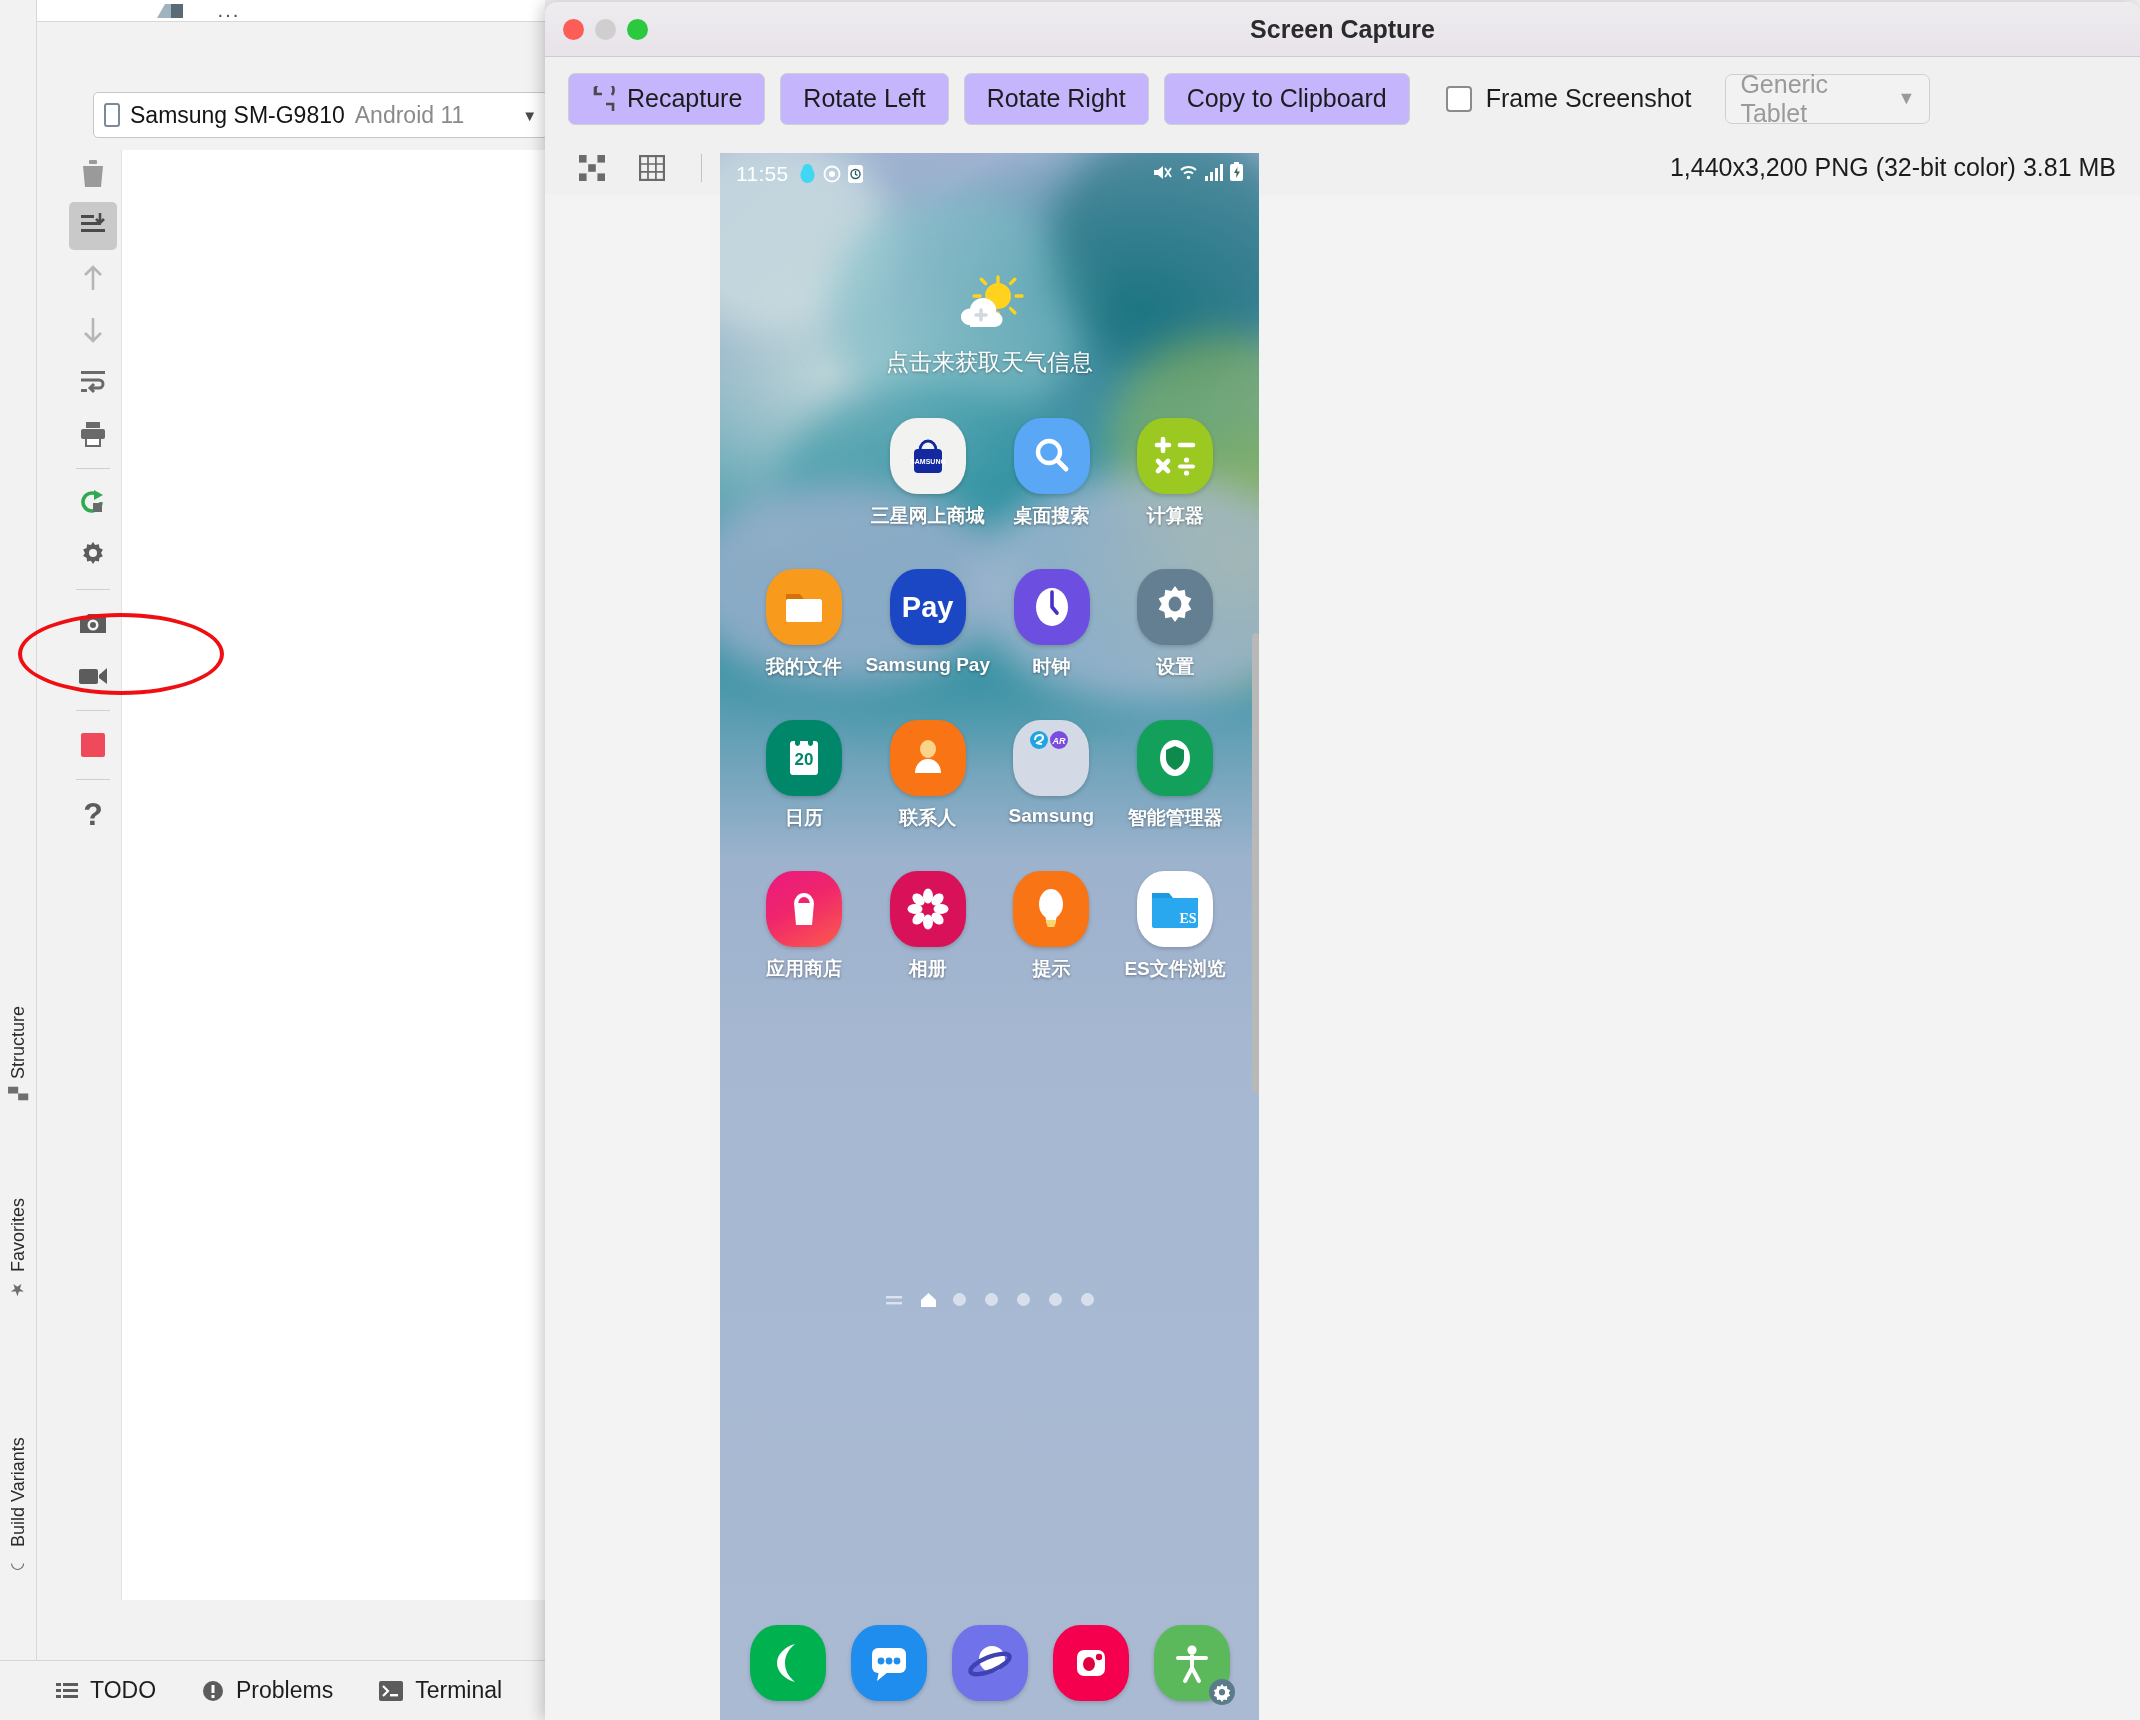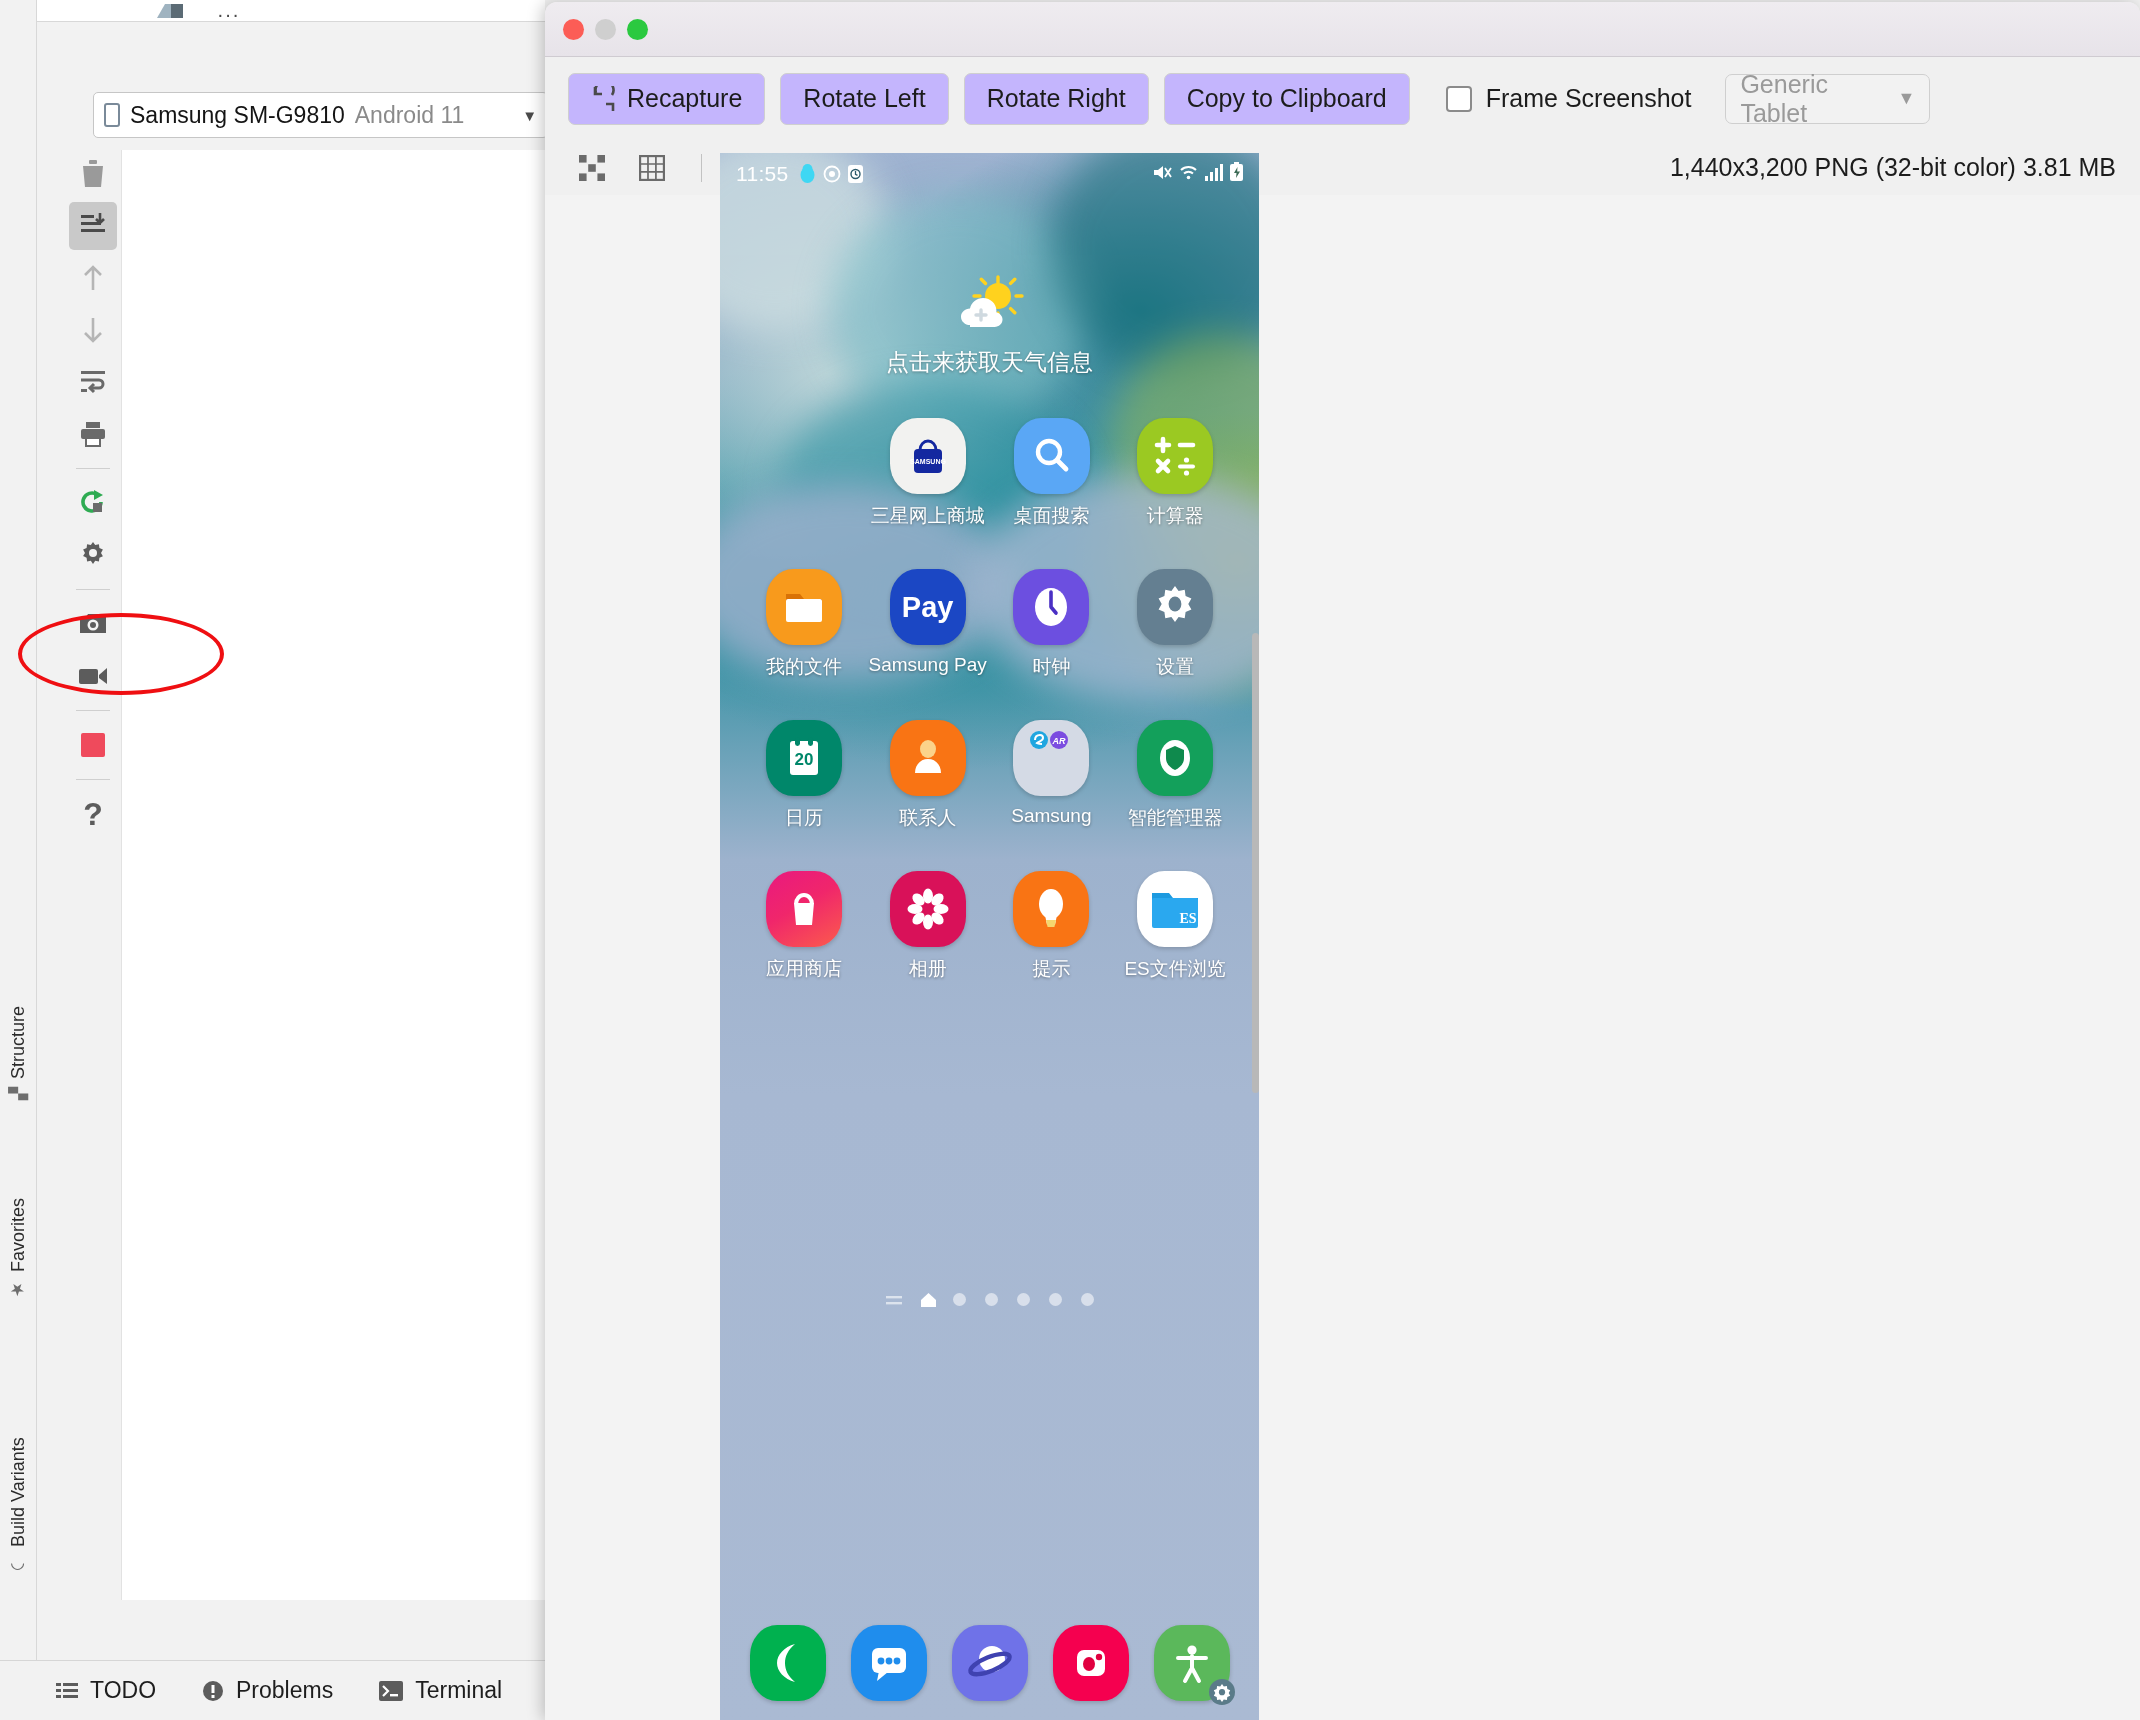--- a/index.html
+++ b/index.html
@@ -175,21 +175,21 @@
 
   .app-grid {
     position: absolute; left: 22px; top: 265px; width: 495px;
     display: flex; flex-direction: column; gap: 40px;
   }
   .app-row { display: flex; }
   .app-cell { width: 124px; display: flex; flex-direction: column; align-items: center; gap: 9px; }
   .app-icon { width: 76px; height: 76px; position: relative; }
   .squircle { width: 76px; height: 76px; border-radius: 36%/40%; position: relative; overflow: hidden;
               box-shadow: 0 2px 4px rgba(0,0,0,.18); display:flex; align-items:center; justify-content:center; }
-  .app-label { color: #fff; font-size: 19px; text-shadow: 0 1px 3px rgba(0,0,0,.4); white-space: nowrap; }
+  .app-label { color: #fff; font-size: 19px; text-shadow: 0 1px 3px rgba(0,0,0,.4); white-space: nowrap; font-weight: bold; }
 
   .page-dots {
     position: absolute; left: 0; top: 1140px; width: 100%;
     display: flex; align-items: center; justify-content: center; gap: 19px;
   }
   .pd { width: 13px; height: 13px; border-radius: 50%; background: rgba(255,255,255,.55); }
   .pd.home { background: transparent; }
   .pd.ham { background: transparent; width: 16px; height: 13px; }
 
   .dock {
@@ -374,20 +374,21 @@
   </div>
 
   <div class="scwin">
 
     <div class="sc-titlebar">
       <div class="traffic">
         <span class="tl red"></span>
         <span class="tl yellow"></span>
         <span class="tl green"></span>
       </div>
+      <div class="sc-title">Screen Capture</div>
     </div>
 
     <div class="sc-toolbar">
       <div class="sc-btn">
         <svg width="26" height="26" viewBox="0 0 26 26">
           <path d="M21 9A9 9 0 105 7" stroke="#4a4a4a" stroke-width="2.6" fill="none"></path>
           <path d="M4 1v7h7" stroke="#4a4a4a" stroke-width="2.6" fill="none"></path>
           <path d="M22 25v-7h-7" stroke="#4a4a4a" stroke-width="2.6" fill="none"></path>
         </svg>
         <span>Recapture</span>

